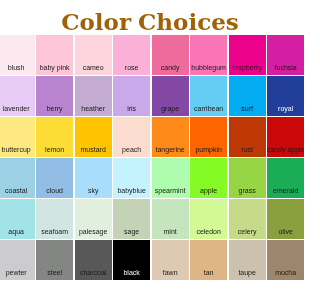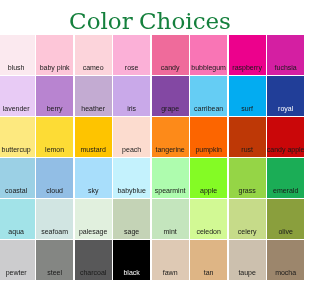--- a/index.html
+++ b/index.html
@@ -16,24 +16,24 @@
     -webkit-font-smoothing: antialiased;
   }
 
   #page-title {
     position: absolute;
     left: 0;
     top: 10px;
     width: 300px;
     text-align: center;
     font-family: "DejaVu Serif", serif;
-    font-weight: normal;
+    font-weight: bold;
     font-size: 23px;
     line-height: 23px;
-    color: #15803d;
+    color: #a16207;
     letter-spacing: 0;
     word-spacing: -1px;
   }
 
   #swatch-grid {
     position: absolute;
     left: -2.3px;
     top: 35.3px;
     width: 306.4px;
     height: 244.3px;

